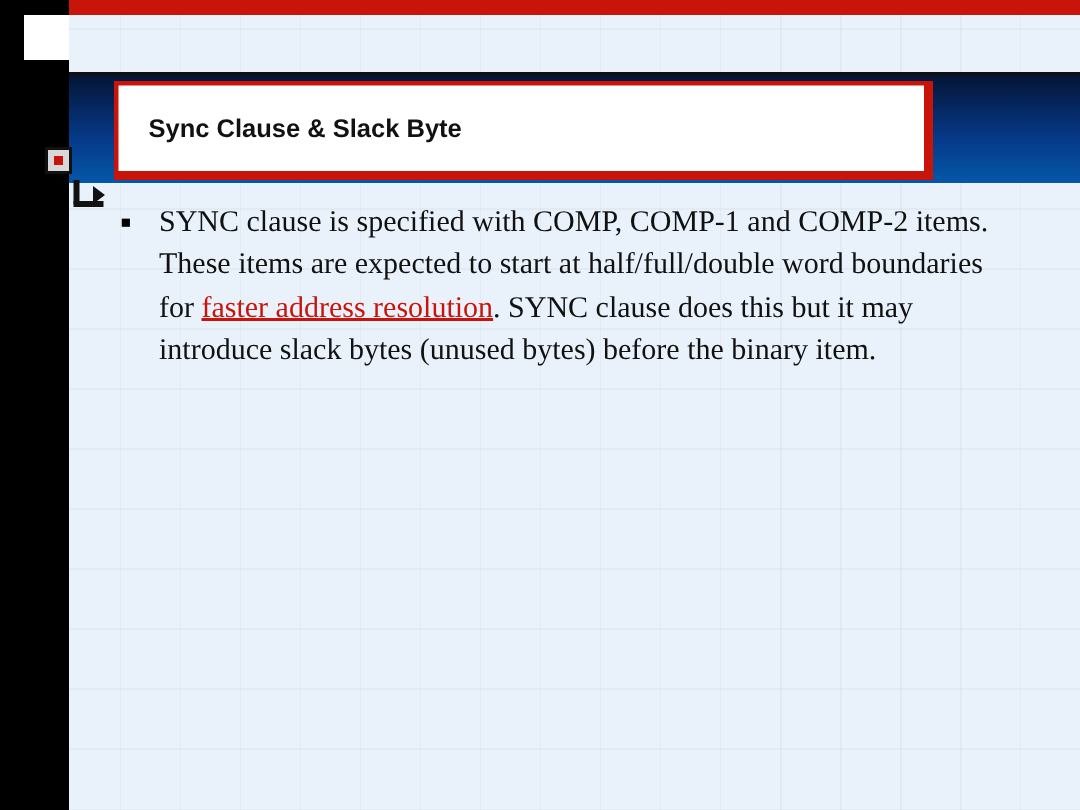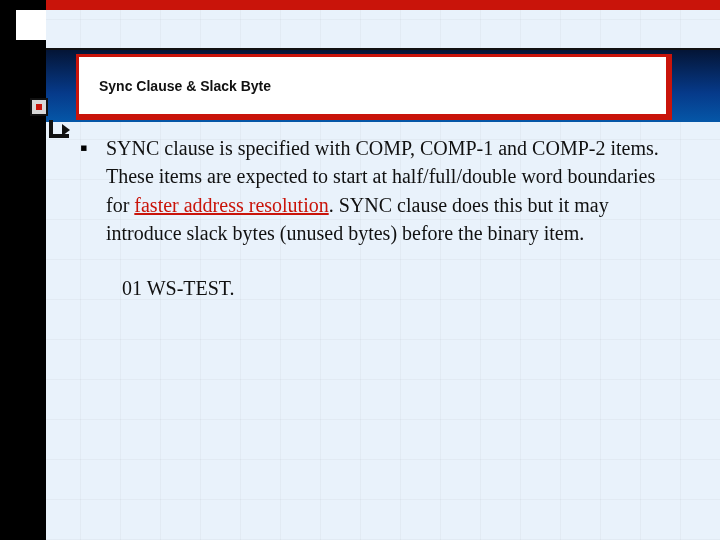--- a/index.html
+++ b/index.html
@@ -50,24 +50,24 @@
   }
   .arrow::after {
     content: ""; position: absolute; left: 3px; top: 14px; width: 20px; height: 4px; background: #111;
   }
   .arrowHead {
     position: absolute; left: 62px; top: 124px; width: 0; height: 0;
     border-left: 8px solid #111; border-top: 6px solid transparent; border-bottom: 6px solid transparent;
     z-index: 5;
   }
   .titleCard {
-    position: absolute; left: 76px; top: 54px; width: 596px; height: 66px;
+    position: absolute; left: 76px; top: 54px; width: 546px; height: 66px;
     background: #fff; border: 3px solid #c9140a; border-right-width: 6px; border-bottom-width: 6px;
     z-index: 4; display: flex; align-items: center; padding-left: 20px;
-    font-family: Verdana, Arial, sans-serif; font-weight: 700; font-size: 14px; color: #111;
+    font-family: Verdana, Arial, sans-serif; font-weight: 700; font-size: 17px; color: #111;
   }
   .content {
     position: absolute; left: 80px; top: 134px; width: 600px; z-index: 4;
     font-size: 20px; line-height: 1.42; color: #111;
   }
   .bulleted { display: flex; }
   .bullet {
     flex: 0 0 26px; font-size: 22px; line-height: 1.3; color: #000; font-family: Arial, sans-serif;
   }
   .emph { color: #c9140a; text-decoration: underline; }
@@ -96,15 +96,14 @@
     <span>Sync Clause &amp; Slack Byte</span>
   </div>
 
   <div class="content">
     <div class="bulleted">
       <div class="bullet">▪</div>
       <div>
         <span>SYNC clause is specified with COMP, COMP-1 and COMP-2 items. These items are expected to start at half/full/double word boundaries for </span><span class="emph">faster address resolution</span><span>. SYNC clause does this but it may introduce slack bytes (unused bytes) before the binary item.</span>
       </div>
     </div>
-    <div class="code1">01 WS-TEST.</div>
   </div>
 </div>
 
 </body></html>

